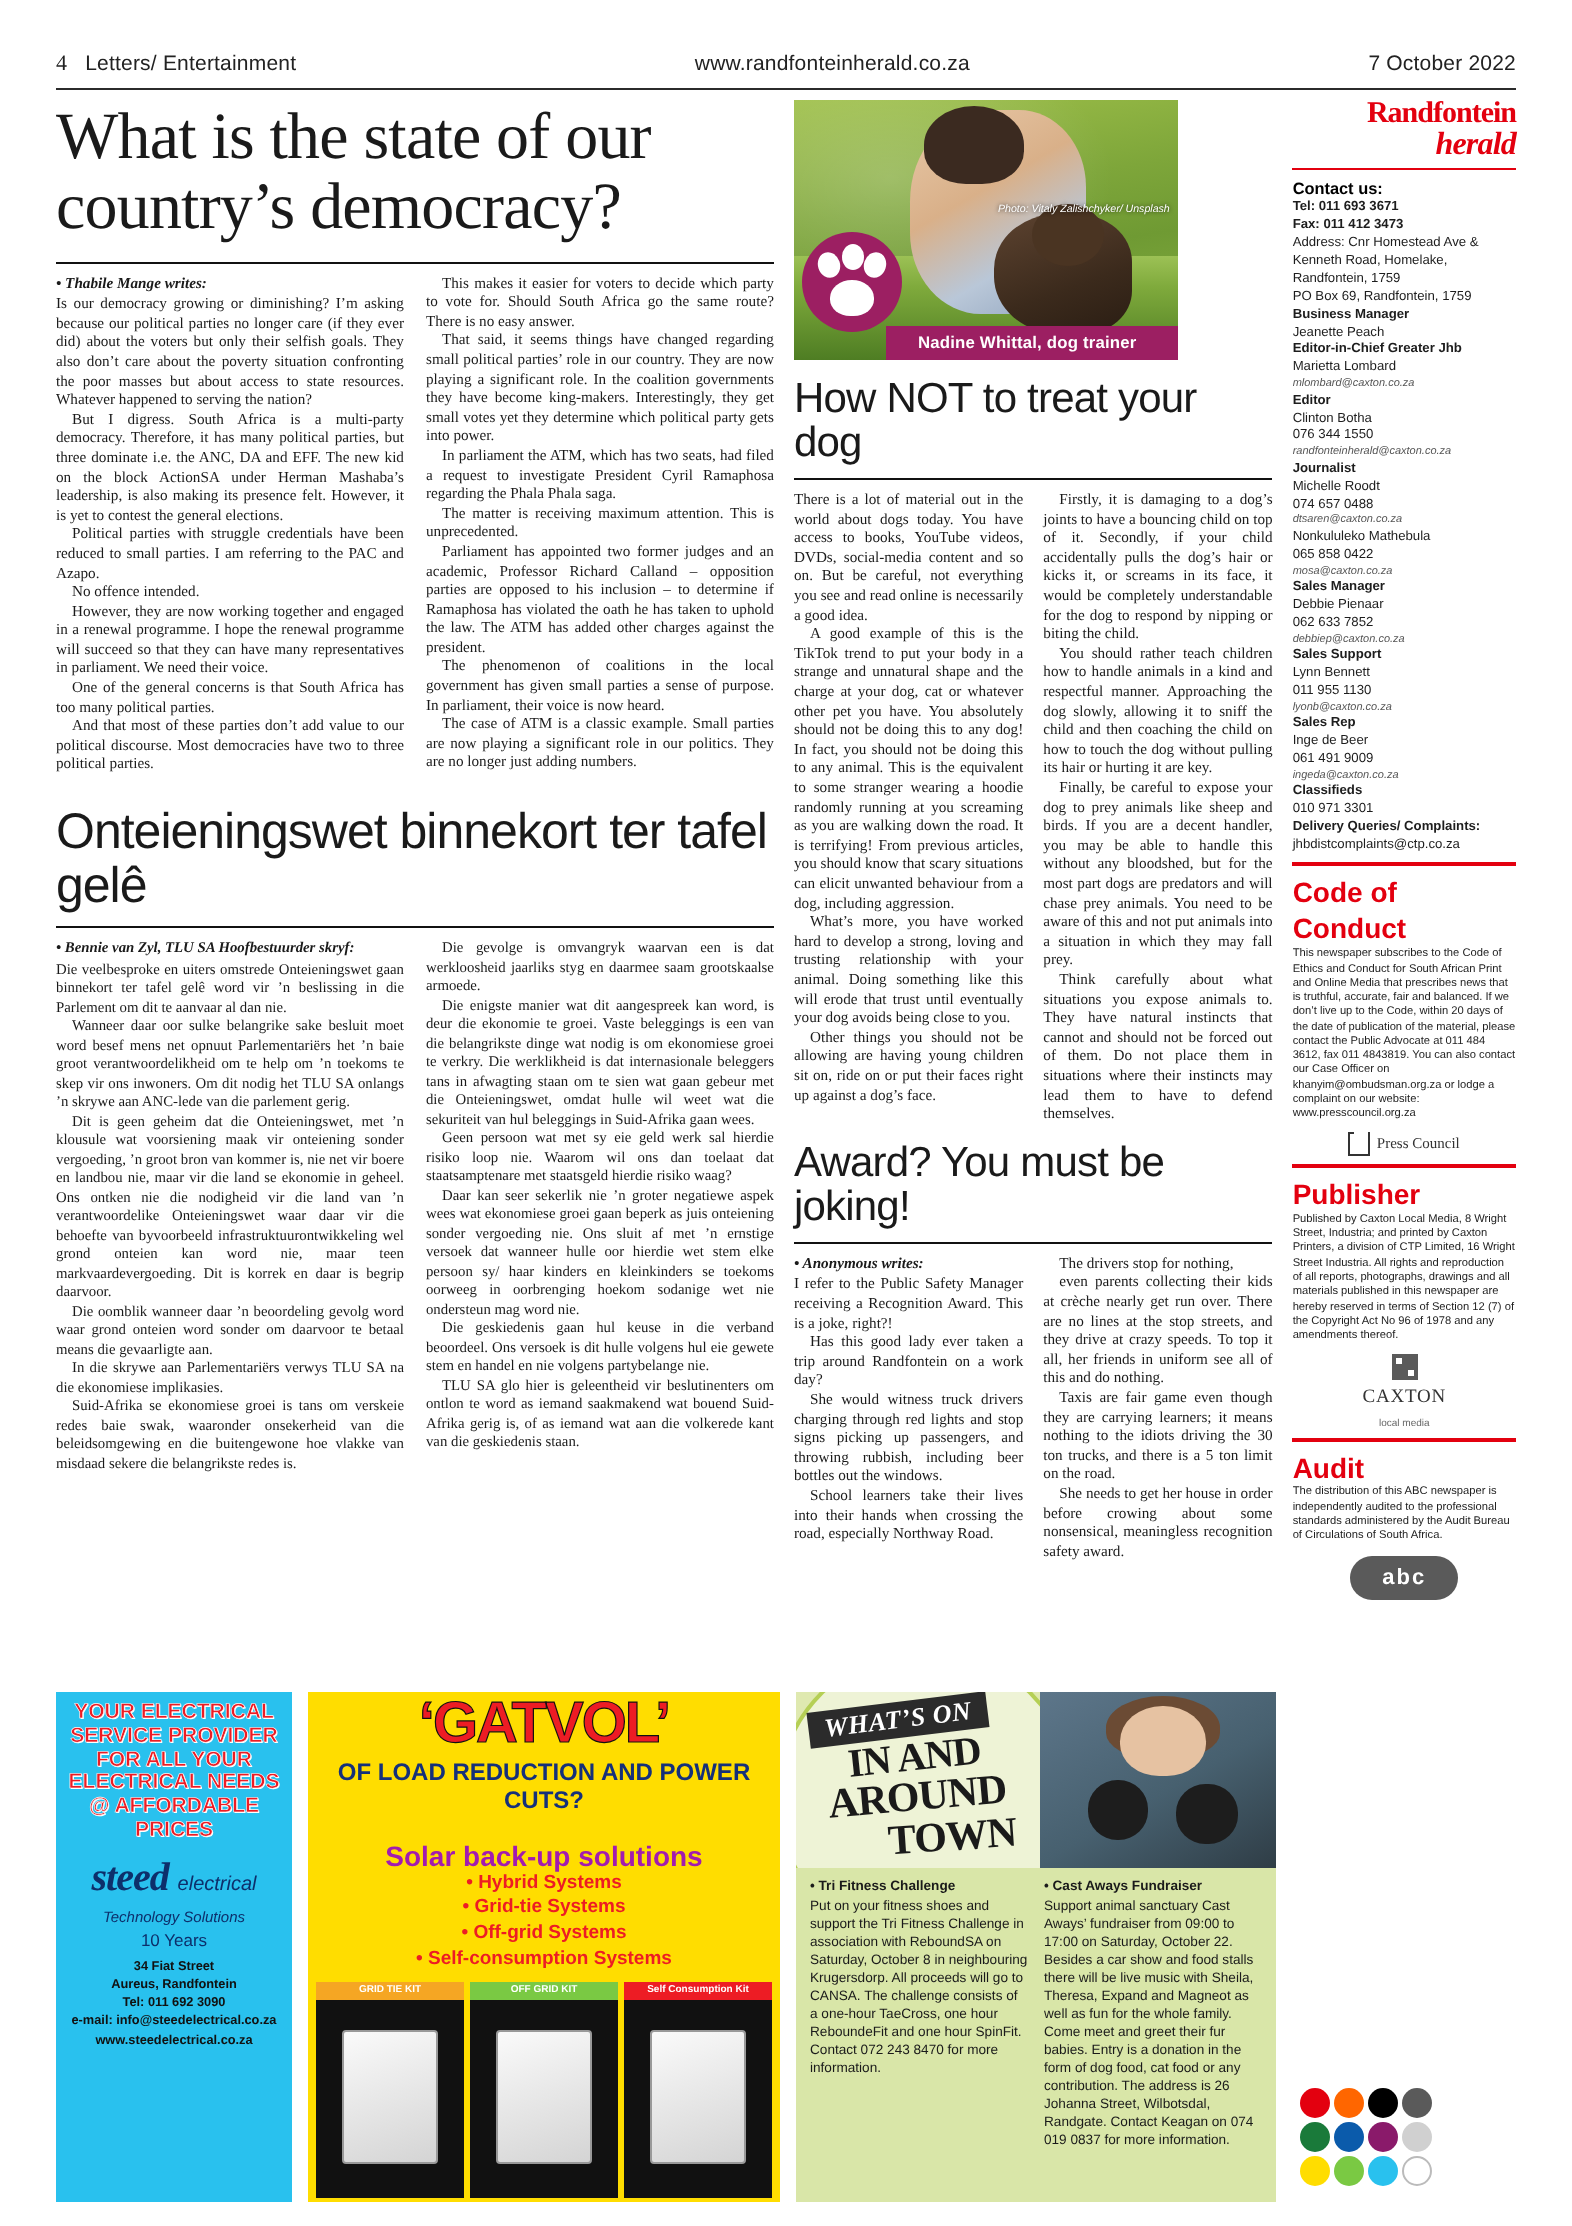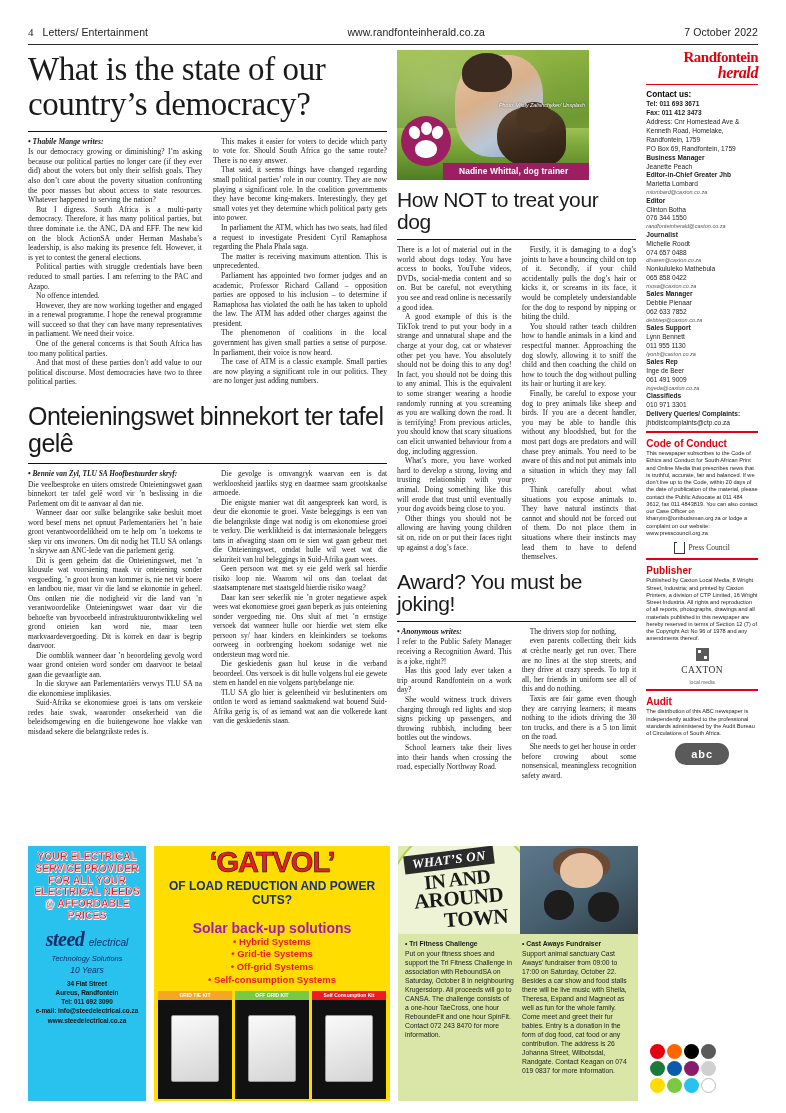--- a/index.html
+++ b/index.html
@@ -112,21 +112,21 @@
   .rail .logo-rand {
     font-family:"Liberation Serif", serif; font-weight:bold;
     color:#e3000f; font-size:15px; line-height:.98; letter-spacing:-.5px;text-align:right;
   }
   .rail .logo-herald {
     font-family:"Liberation Serif", serif; font-style:italic; font-weight:bold;
     color:#e3000f; font-size:16px; line-height:1; text-align:right; letter-spacing:-.4px;
   }
   .rail .red-rule { height:1.6px; background:#e3000f; margin:3px 0 4px 0; }
   .rail h3 { margin:0; font-size:8.2px; font-weight:bold; color:#000; }
-  .rail h3.red { color:#e3000f; font-size:10px; margin-top:3px; }
+  .rail h3.red { color:#e3000f; font-size:14px; margin-top:3px; }
   .rail .b { font-weight:bold; }
   .rail .em { font-style:italic; font-size:5.5px; color:#555; word-break:break-all; }
   .rail p { margin:0; }
   .rail .tiny { font-size:5.6px; line-height:1.3; }
   .presscouncil {
     display:flex; align-items:center; justify-content:center; gap:3px;
     margin:5px 0 4px 0; font-family:"Liberation Serif", serif; font-size:7.5px; color:#333;
   }
   .presscouncil .mark {
     width:11px; height:12px; border:1.1px solid #333; position:relative;
@@ -164,21 +164,21 @@
     color:#ed1c24; font-weight:bold; font-size:10.5px; line-height:1.12;
     -webkit-text-stroke:.3px #fff; text-shadow:.5px .5px 0 #fff;
   }
   .ad-steed .logo { margin:6px 0 2px 0; }
   .ad-steed .logo .nm {
     font-family:"Liberation Serif", serif; font-style:italic; font-weight:bold;
     font-size:20px; color:#0d2f6b; letter-spacing:-.5px;
   }
   .ad-steed .logo .sub { font-size:10px; color:#0d2f6b; font-style:italic; }
   .ad-steed .ts { font-style:italic; font-size:7.5px; color:#0d2f6b; margin-top:3px; }
-  .ad-steed .yr { font-style:italic; font-size:8.5px; color:#0d2f6b; margin:2px 0 4px 0; }
+  .ad-steed .yr { font-size:8.5px; color:#0d2f6b; margin:2px 0 4px 0; }
   .ad-steed .addr { font-weight:bold; font-size:6.4px; line-height:1.45; color:#111; }
 
   .ad-gatvol {
     width:236px; background:#ffdd00; text-align:center; padding:2px 4px;
     font-family:"Liberation Sans", sans-serif;
   }
   .ad-gatvol .big {
     color:#ed1c24; font-weight:bold; font-size:29px; letter-spacing:-1px; line-height:1;
     -webkit-text-stroke:.6px #111;
   }
@@ -282,21 +282,21 @@
         </article>
 
         <article class="afr">
           <h2 class="afr-head">Onteieningswet binnekort ter tafel gelê</h2>
           <div class="hr-thin"></div>
           <div class="body twocol">
             <p class="byline">• Bennie van Zyl, TLU SA Hoofbestuurder skryf:</p>
             <p class="first">Die veelbesproke en uiters omstrede Onteieningswet gaan binnekort ter tafel gelê word vir ’n beslissing in die Parlement om dit te aanvaar al dan nie.</p>
             <p>Wanneer daar oor sulke belangrike sake besluit moet word besef mens net opnuut Parlementariërs het ’n baie groot verantwoordelikheid om te help om ’n toekoms te skep vir ons inwoners. Om dit nodig het TLU SA onlangs ’n skrywe aan ANC-lede van die parlement gerig.</p>
             <p>Dit is geen geheim dat die Onteieningswet, met ’n klousule wat voorsiening maak vir onteiening sonder vergoeding, ’n groot bron van kommer is, nie net vir boere en landbou nie, maar vir die land se ekonomie in geheel. Ons ontken nie die nodigheid vir die land van ’n verantwoordelike Onteieningswet waar daar vir die behoefte van byvoorbeeld infrastruktuurontwikkeling wel grond onteien kan word nie, maar teen markvaardevergoeding. Dit is korrek en daar is begrip daarvoor.</p>
-            <p>Die oomblik wanneer daar ’n beoordeling gevolg word waar grond onteien word sonder om daarvoor te betaal gaan die gevaarligte aan.</p>
+            <p>Die oomblik wanneer daar ’n beoordeling gevolg word waar grond onteien word sonder om daarvoor te betaal means die gevaarligte aan.</p>
             <p>In die skrywe aan Parlementariërs verwys TLU SA na die ekonomiese implikasies.</p>
             <p>Suid-Afrika se ekonomiese groei is tans om verskeie redes baie swak, waaronder onsekerheid van die beleidsomgewing en die buitengewone hoe vlakke van misdaad sekere die belangrikste redes is.</p>
             <p>Die gevolge is omvangryk waarvan een is dat werkloosheid jaarliks styg en daarmee saam grootskaalse armoede.</p>
             <p>Die enigste manier wat dit aangespreek kan word, is deur die ekonomie te groei. Vaste beleggings is een van die belangrikste dinge wat nodig is om ekonomiese groei te verkry. Die werklikheid is dat internasionale beleggers tans in afwagting staan om te sien wat gaan gebeur met die Onteieningswet, omdat hulle wil weet wat die sekuriteit van hul beleggings in Suid-Afrika gaan wees.</p>
             <p>Geen persoon wat met sy eie geld werk sal hierdie risiko loop nie. Waarom wil ons dan toelaat dat staatsamptenare met staatsgeld hierdie risiko waag?</p>
             <p>Daar kan seer sekerlik nie ’n groter negatiewe aspek wees wat ekonomiese groei gaan beperk as juis onteiening sonder vergoeding nie. Ons sluit af met ’n ernstige versoek dat wanneer hulle oor hierdie wet stem elke persoon sy/ haar kinders en kleinkinders se toekoms oorweeg in oorbrenging hoekom sodanige wet nie ondersteun mag word nie.</p>
             <p>Die geskiedenis gaan hul keuse in die verband beoordeel. Ons versoek is dit hulle volgens hul eie gewete stem en handel en nie volgens partybelange nie.</p>
             <p>TLU SA glo hier is geleentheid vir beslutinenters om ontlon te word as iemand saakmakend wat bouend Suid-Afrika gerig is, of as iemand wat aan die volkerede kant van die geskiedenis staan.</p>
           </div>
         </article>

